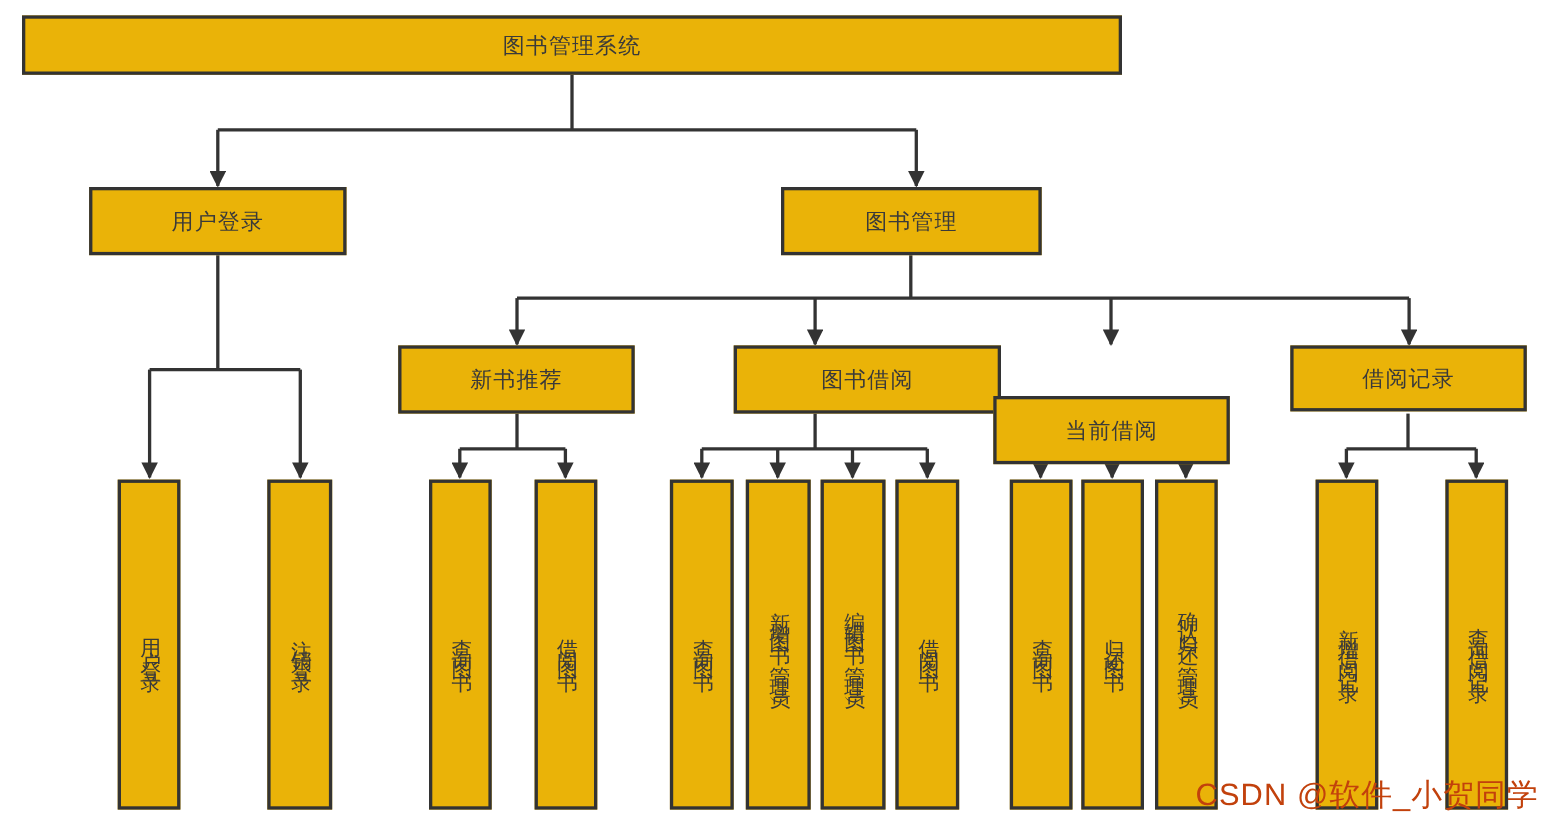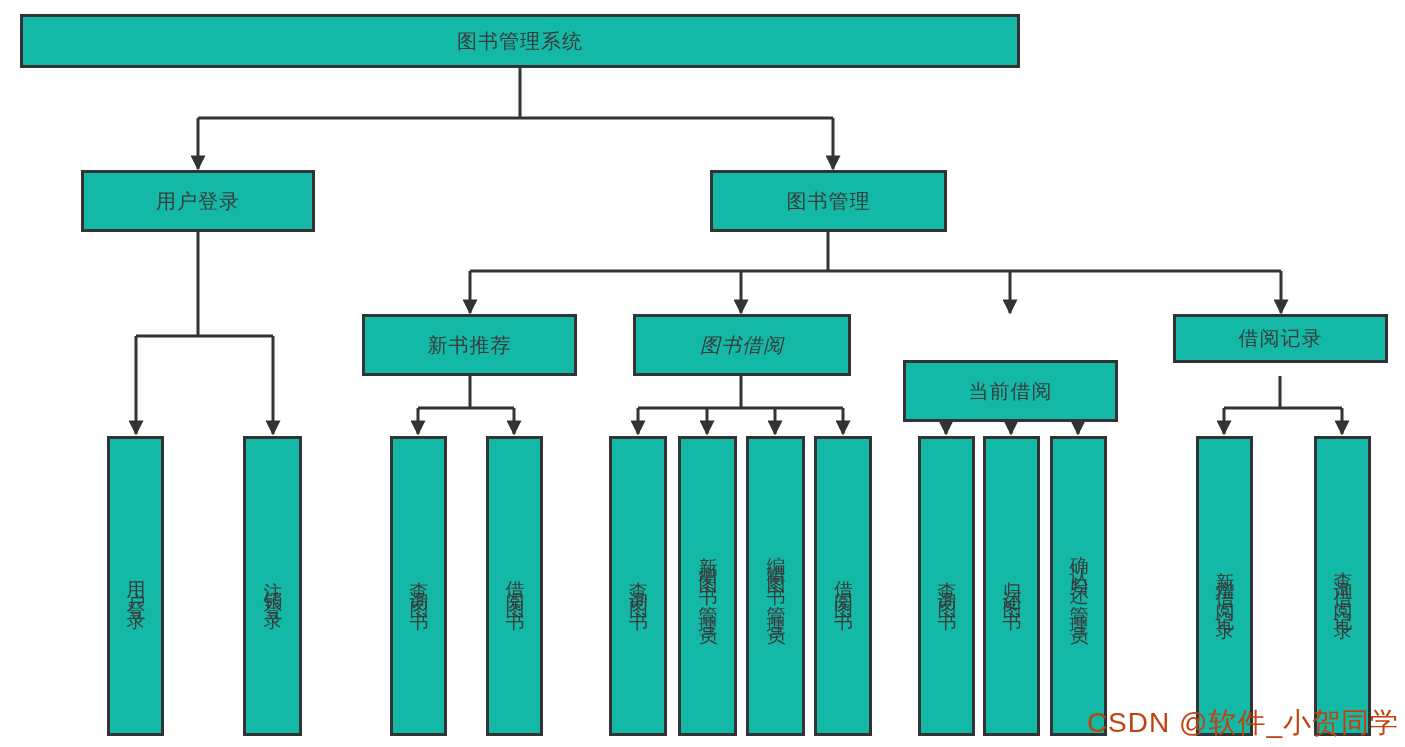--- a/index.html
+++ b/index.html
@@ -11,21 +11,21 @@
     overflow:hidden;
   }
   .connector-layer {
     position:absolute; left:0; top:0; width:1405px; height:747px;
     pointer-events:none;
   }
   .node {
     position:absolute;
     box-sizing:border-box;
     border:3px solid #333333;
-    background:#14b8a6;
+    background:#eab308;
     display:flex; align-items:center; justify-content:center;
     font-size:20px; color:#3a3a3a;
     letter-spacing:1px;
     z-index:2;
   }
   .vnode { z-index:2; }
   .vnode .vtext {
     writing-mode:vertical-rl;
     text-orientation:mixed;
     font-size:19px;
@@ -111,23 +111,23 @@
       </g>
     </g>
   </svg>
 
   <div class="node" style="left:20px; top:14px; width:1000px; height:54px;">图书管理系统</div>
 
   <div class="node" style="left:81px; top:170px; width:234px; height:62px;">用户登录</div>
   <div class="node" style="left:362px; top:314px; width:215px; height:62px;">新书推荐</div>
 
   <div class="node" style="left:710px; top:170px; width:237px; height:62px;">图书管理</div>
-  <div class="node" style="left:633px; top:314px; width:218px; height:62px;font-style:italic;">图书借阅</div>
+  <div class="node" style="left:667px; top:314px; width:243px; height:62px;">图书借阅</div>
   <div class="node" style="left:903px; top:314px; width:215px; height:62px;margin-top:46px;">当前借阅</div>
-  <div class="node" style="left:1173px; top:314px; width:215px; height:49px;">借阅记录</div>
+  <div class="node" style="left:1173px; top:314px; width:215px; height:60px;">借阅记录</div>
 
   <div class="node vnode" style="left:107px; top:436px; width:57px; height:300px;">
     <span class="vtext">用户登录</span>
   </div>
   <div class="node vnode" style="left:243px; top:436px; width:59px; height:300px;">
     <span class="vtext">注销登录</span>
   </div>
 
   <div class="node vnode" style="left:390px; top:436px; width:57px; height:300px;">
     <span class="vtext">查询图书</span>

